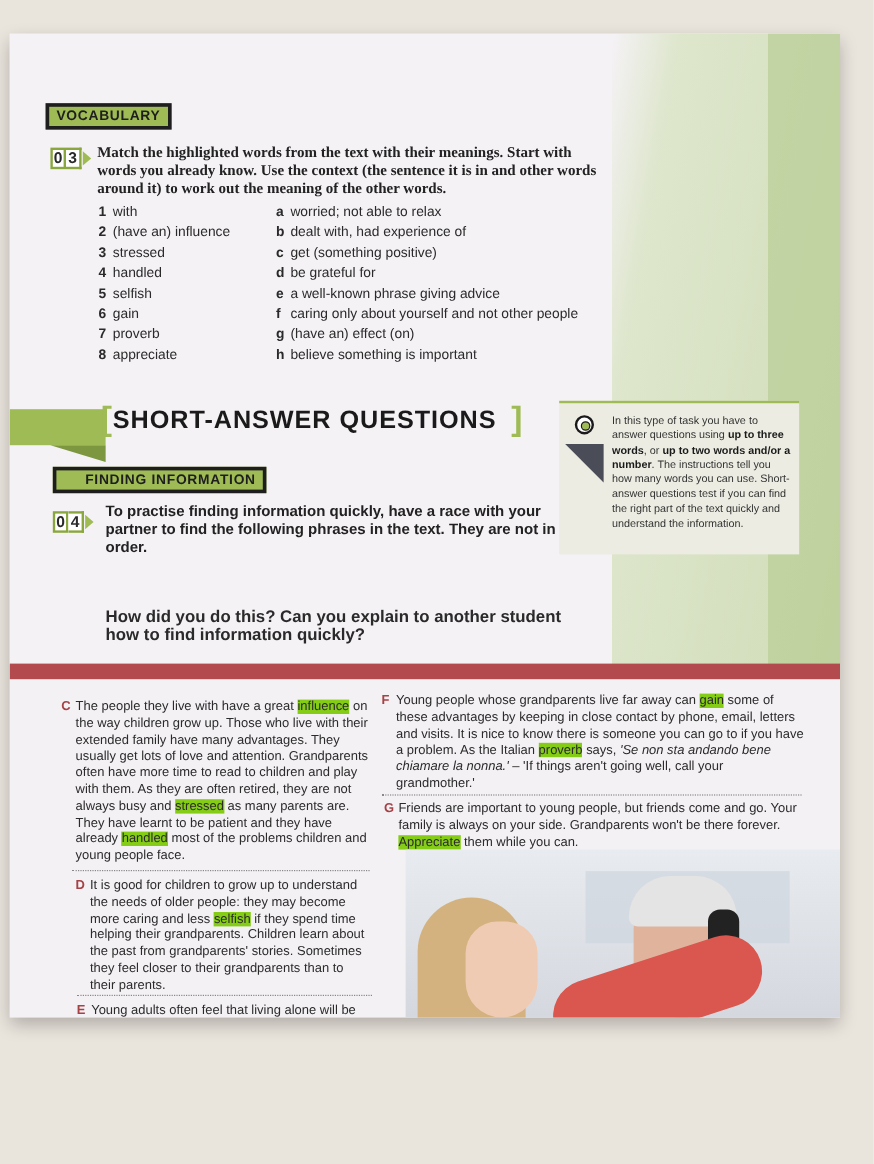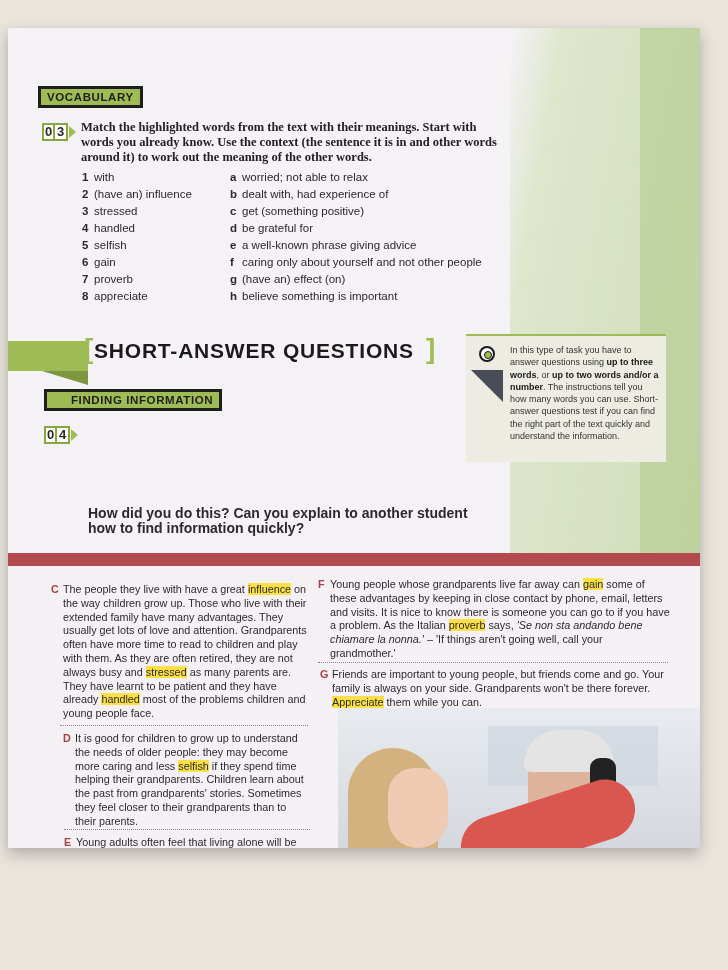--- a/index.html
+++ b/index.html
@@ -56,21 +56,21 @@
   .tip-text b { color: #1a1a1a; }
   .target-icon { position: absolute; left: 471px; top: 318px; width: 16px; height: 16px; border-radius: 50%; border: 2px solid #1a1a1a; background: #fff; }
   .target-icon::after { content: ""; position: absolute; left: 3px; top: 3px; width: 6px; height: 6px; border-radius: 50%; background: #9fbb55; border: 1px solid #1a1a1a; }
   .tip-triangle { position: absolute; left: 463px; top: 342px; width: 0; height: 0; border-top: 32px solid #4a4c57; border-left: 32px solid transparent; }
   .bullets { position: absolute; font-size: 11.5px; line-height: 17px; }
   .bullets .b::before { content: "• "; }
   .q2 { position: absolute; left: 80px; top: 478px; width: 390px; font-weight: bold; font-size: 14px; line-height: 15px; }
   .red-band { position: absolute; left: 0; top: 525px; width: 692px; height: 13px; background: #b34b4e; }
   .para { position: absolute; font-size: 10.8px; line-height: 13.8px; color: #2b2b2b; }
   .para .letter { font-weight: bold; color: #a44246; margin-right: 4px; position: absolute; left: -12px; }
-  .hl { background: #fde047; }
+  .hl { background: #84cc16; }
   .dots { position: absolute; border-top: 1px dotted #888; height: 0; }
   .photo {
     position: absolute; left: 330px; top: 648px; width: 362px; height: 266px; overflow: hidden;
     background: linear-gradient(180deg, #e8ebef 0%, #d9dde3 45%, #c8ccd2 100%);
   }
   .photo .bgwin { position: absolute; left: 150px; top: 18px; width: 170px; height: 60px; background: #cfd6de; opacity: 0.7; }
   .photo .man-body { position: absolute; left: 140px; top: 140px; width: 230px; height: 140px; background: #a9afb6; border-radius: 80px 80px 0 0; }
   .photo .man-head { position: absolute; left: 190px; top: 30px; width: 80px; height: 110px; background: #e0b49c; border-radius: 40px 40px 44px 44px; }
   .photo .man-hair { position: absolute; left: 186px; top: 22px; width: 90px; height: 42px; background: #e4e4e4; border-radius: 45px 45px 10px 10px; }
   .photo .headphone { position: absolute; left: 252px; top: 50px; width: 26px; height: 42px; background: #222; border-radius: 10px; }
@@ -180,20 +180,21 @@
   <div class="tip-triangle"></div>
   <div class="tip-text"><span>In this type of task you have to answer questions using </span><b>up to three words</b><span>, or </span><b>up to two words and/or a number</b><span>. The instructions tell you how many words you can use. Short-answer questions test if you can find the right part of the text quickly and understand the information.</span></div>
 
   <div class="tag" style="left:36px; top:361px;padding-left:24px;">FINDING INFORMATION</div>
 
   <div class="ex-num" style="left:36px; top:398px;">
     <span class="d">0</span>
     <span class="d">4</span>
     <span class="arrow"></span>
   </div>
+  <div class="instr" style="left:80px; top:391px; width:400px;">To practise finding information quickly, have a race with your partner to find the following phrases in the text. They are not in order.</div>
 
 
   <div class="q2">How did you do this? Can you explain to another student how to find information quickly?</div>
 
   <div class="red-band"></div>
 
   <div class="para" style="left:55px; top:555px; width:246px;">
     <span class="letter">C</span><span>The people they live with have a great </span><span class="hl">influence</span><span> on the way children grow up. Those who live with their extended family have many advantages. They usually get lots of love and attention. Grandparents often have more time to read to children and play with them. As they are often retired, they are not always busy and </span><span class="hl">stressed</span><span> as many parents are. They have learnt to be patient and they have already </span><span class="hl">handled</span><span> most of the problems children and young people face.</span>
   </div>
   <div class="dots" style="left:52px; top:697px; width:248px;"></div>

